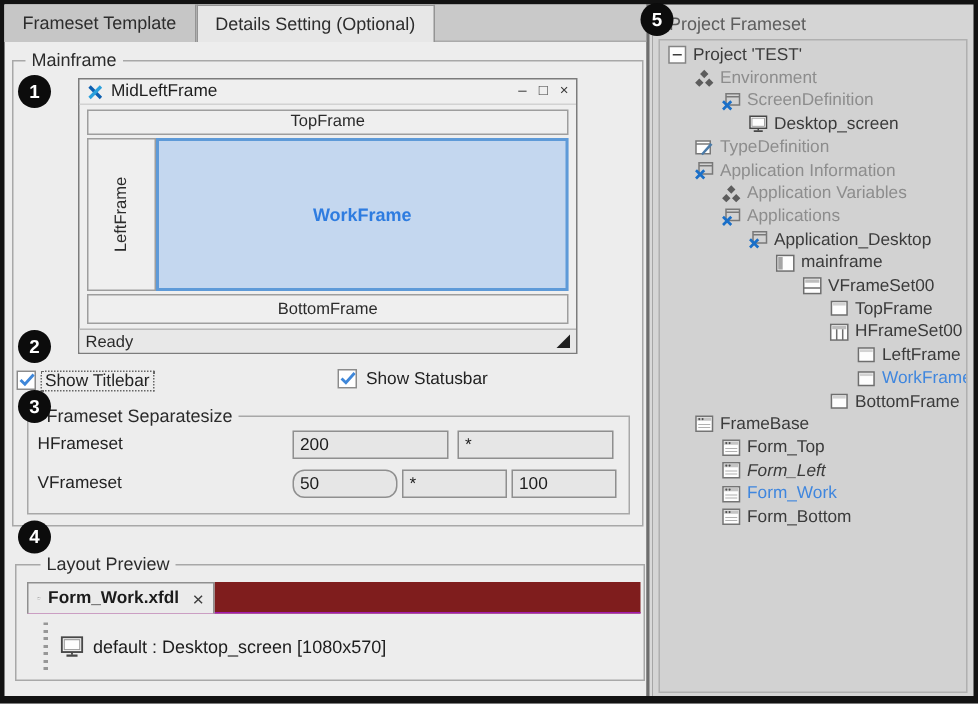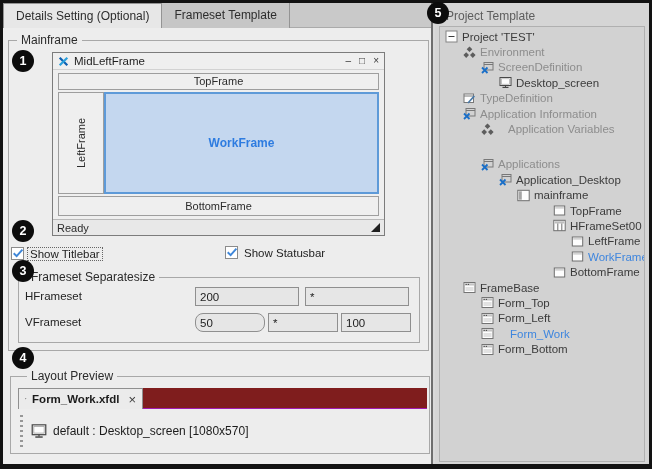--- a/index.html
+++ b/index.html
@@ -58,21 +58,21 @@
   .fld { height:19px; border:1px solid #8f8f8f; background:#e6e6e6; font-size:11.5px; color:#1d1d1d; padding:0 4px; font-family:inherit; }
 
   
   #layout-grp { left:7px; top:373px; width:420px; height:78px; }
   #layout-grp > .grp-legend { left:16px; }
   .lp-strip { position:absolute; left:7px; top:11px; width:409px; height:21px; background:#7f1d1d; border-bottom:1px solid #a21caf; display:flex; }
   .lp-tab { width:125px; height:21px; background:#ebebeb; border:1px solid #8f8f8f; border-bottom:none; display:flex; align-items:center; padding:0 6px; }
   .lp-tab .ticon { width:12px; height:12px; }
   .lp-tab-label { font-size:11.5px; font-weight:bold; color:#1b1b1b; margin-left:5px; white-space:nowrap; }
   .lp-close { margin-left:9px; font-size:13px; color:#3d3d3d; line-height:1; }
-  .lp-item { position:absolute; left:9px; top:37px; height:34px; display:flex; align-items:center; }
+  .lp-item { position:absolute; left:18px; top:37px; height:34px; display:flex; align-items:center; }
   .lp-handle { width:3px; height:32px; margin-right:8px; background:repeating-linear-gradient(to bottom,#979797 0 2px,transparent 2px 5px); }
   .lp-mon, .lp-mon svg { width:16px; height:16px; display:block; }
   .lp-item-label { font-size:12px; color:#1c1c1c; margin-left:6px; white-space:nowrap; }
 
   
   .side { position:absolute; left:435px; top:3px; width:214px; height:461px; background:#d5d5d5; }
   .side-header { padding:6px 0 0 11px; font-size:12px; color:#5d5d5d; }
   .tree-box { position:absolute; left:4px; top:23px; width:206px; height:436px; background:#d2d2d2; border:1px solid #b0b0b0; overflow:hidden; padding-top:2px; }
   .trow { height:15.4px; display:flex; align-items:center; font-size:11.5px; white-space:nowrap; }
   .trow .ticon { width:13px; height:13px; margin-right:4px; flex:none; }
@@ -87,22 +87,22 @@
   .badge-4 { left:12px; top:347px; }
   .badge-5 { left:427px; top:2px; }
 </style>
 </head>
 <body>
 
 <div id="screen">
 
   <div class="left-panel">
     <div class="tabbar" id="tabbar">
+        <div class="tab">Frameset Template</div>
         <div class="tab active">Details Setting (Optional)</div>
-        <div class="tab">Frameset Template</div>
       </div>
 
     <div class="grp" id="mainframe-grp">
       <span class="grp-legend">Mainframe</span>
 
       <div class="winprev">
         <div class="wp-title">
           <span class="wp-logo" id="wp-logo">
               <svg viewBox="0 0 13 13">
                 <path d="M2 2 L11 11" stroke="#0d5fb0" stroke-width="2.6"></path>
@@ -197,21 +197,21 @@
             </svg>
           </span>
         <span class="lp-item-label">default : Desktop_screen [1080x570]</span>
       </div>
     </div>
   </div>
 
   <div class="divider"></div>
 
   <div class="side">
-    <div class="side-header">Project Template</div>
+    <div class="side-header">Project Frameset</div>
     <div class="tree-box" id="tree">
         <div class="trow c-dark" style="padding-left: 5px;">
           <span class="ticon">
             <svg viewBox="0 0 13 13">
               <rect x="1" y="1" width="11" height="11" fill="#fdfdfd" stroke="#848484"></rect>
               <line x1="3.5" y1="6.5" x2="9.5" y2="6.5" stroke="#3c3c3c"></line>
             </svg>
           </span>
           <span class="tlabel">Project 'TEST'</span>
         </div>
@@ -257,29 +257,29 @@
         <div class="trow c-gray" style="padding-left: 23px;">
           <span class="ticon">
             <svg viewBox="0 0 13 13">
               <rect x="3" y="1.5" width="9" height="7.5" fill="none" stroke="#787878"></rect>
               <line x1="3" y1="3.5" x2="12" y2="3.5" stroke="#787878"></line>
               <path d="M1 6.5 L6.5 12 M6.5 6.5 L1 12" stroke="#1a6fc8" stroke-width="1.8" fill="none"></path>
             </svg>
           </span>
           <span class="tlabel">Application Information</span>
         </div>
-        <div class="trow c-gray" style="padding-left: 41px; gap: 10px;">
+        <div class="trow c-gray" style="padding-left: 41px;">
           <span class="ticon">
             <svg viewBox="0 0 13 13">
               <path d="M6.5 .5 L9.3 3.3 L6.5 6.1 L3.7 3.3 Z M3.2 6.3 L6 9.1 L3.2 11.9 L.4 9.1 Z M9.8 6.3 L12.6 9.1 L9.8 11.9 L7 9.1 Z" fill="#5d5d5d"></path>
             </svg>
           </span>
           <span class="tlabel">Application Variables</span>
         </div>
-        <div class="trow c-gray" style="padding-left: 41px; margin-top: 20px;">
+        <div class="trow c-gray" style="padding-left: 41px;">
           <span class="ticon">
             <svg viewBox="0 0 13 13">
               <rect x="3" y="1.5" width="9" height="7.5" fill="none" stroke="#787878"></rect>
               <line x1="3" y1="3.5" x2="12" y2="3.5" stroke="#787878"></line>
               <path d="M1 6.5 L6.5 12 M6.5 6.5 L1 12" stroke="#1a6fc8" stroke-width="1.8" fill="none"></path>
             </svg>
           </span>
           <span class="tlabel">Applications</span>
         </div>
         <div class="trow c-dark" style="padding-left: 59px;">
@@ -293,20 +293,30 @@
           <span class="tlabel">Application_Desktop</span>
         </div>
         <div class="trow c-dark" style="padding-left: 77px;">
           <span class="ticon">
             <svg viewBox="0 0 13 13">
               <rect x="0.8" y="1.3" width="11.4" height="10.4" fill="#fdfdfd" stroke="#6e6e6e"></rect>
               <rect x="1.8" y="2.3" width="3" height="8.4" fill="#a5a5a5"></rect>
             </svg>
           </span>
           <span class="tlabel">mainframe</span>
+        </div>
+        <div class="trow c-dark" style="padding-left: 95px;">
+          <span class="ticon">
+            <svg viewBox="0 0 13 13">
+              <rect x="0.8" y="1.3" width="11.4" height="10.4" fill="#fdfdfd" stroke="#6e6e6e"></rect>
+              <rect x="1.8" y="2.3" width="9.4" height="2.2" fill="#bdbdbd"></rect>
+              <line x1="0.8" y1="8" x2="12.2" y2="8" stroke="#6e6e6e"></line>
+            </svg>
+          </span>
+          <span class="tlabel">VFrameSet00</span>
         </div>
         <div class="trow c-dark" style="padding-left: 113px;">
           <span class="ticon">
             <svg viewBox="0 0 13 13">
               <rect x="1.3" y="2" width="10.4" height="9" fill="#fdfdfd" stroke="#6e6e6e"></rect>
               <rect x="2.2" y="2.9" width="8.6" height="1.8" fill="#d2d2d2"></rect>
             </svg>
           </span>
           <span class="tlabel">TopFrame</span>
         </div>
@@ -367,34 +377,34 @@
               <rect x="1" y="1.5" width="11" height="10" fill="#fdfdfd" stroke="#747474"></rect>
               <rect x="1.8" y="2.3" width="9.4" height="2.2" fill="#c4c4c4"></rect>
               <circle cx="3.2" cy="3.4" r="0.7" fill="#4f4f4f"></circle>
               <circle cx="5.4" cy="3.4" r="0.7" fill="#4f4f4f"></circle>
               <line x1="2.5" y1="7" x2="10.5" y2="7" stroke="#b0b0b0" stroke-width="0.7"></line>
               <line x1="2.5" y1="9" x2="10.5" y2="9" stroke="#b0b0b0" stroke-width="0.7"></line>
             </svg>
           </span>
           <span class="tlabel">Form_Top</span>
         </div>
-        <div class="trow c-dark" style="padding-left: 41px;">
+        <div class="trow c-dark" style="padding-left: 41px; font-style: italic;">
           <span class="ticon">
             <svg viewBox="0 0 13 13">
               <rect x="1" y="1.5" width="11" height="10" fill="#fdfdfd" stroke="#747474"></rect>
               <rect x="1.8" y="2.3" width="9.4" height="2.2" fill="#c4c4c4"></rect>
               <circle cx="3.2" cy="3.4" r="0.7" fill="#4f4f4f"></circle>
               <circle cx="5.4" cy="3.4" r="0.7" fill="#4f4f4f"></circle>
               <line x1="2.5" y1="7" x2="10.5" y2="7" stroke="#b0b0b0" stroke-width="0.7"></line>
               <line x1="2.5" y1="9" x2="10.5" y2="9" stroke="#b0b0b0" stroke-width="0.7"></line>
             </svg>
           </span>
           <span class="tlabel">Form_Left</span>
         </div>
-        <div class="trow c-blue" style="padding-left: 41px; gap: 12px;">
+        <div class="trow c-blue" style="padding-left: 41px;">
           <span class="ticon">
             <svg viewBox="0 0 13 13">
               <rect x="1" y="1.5" width="11" height="10" fill="#fdfdfd" stroke="#747474"></rect>
               <rect x="1.8" y="2.3" width="9.4" height="2.2" fill="#c4c4c4"></rect>
               <circle cx="3.2" cy="3.4" r="0.7" fill="#4f4f4f"></circle>
               <circle cx="5.4" cy="3.4" r="0.7" fill="#4f4f4f"></circle>
               <line x1="2.5" y1="7" x2="10.5" y2="7" stroke="#b0b0b0" stroke-width="0.7"></line>
               <line x1="2.5" y1="9" x2="10.5" y2="9" stroke="#b0b0b0" stroke-width="0.7"></line>
             </svg>
           </span>

